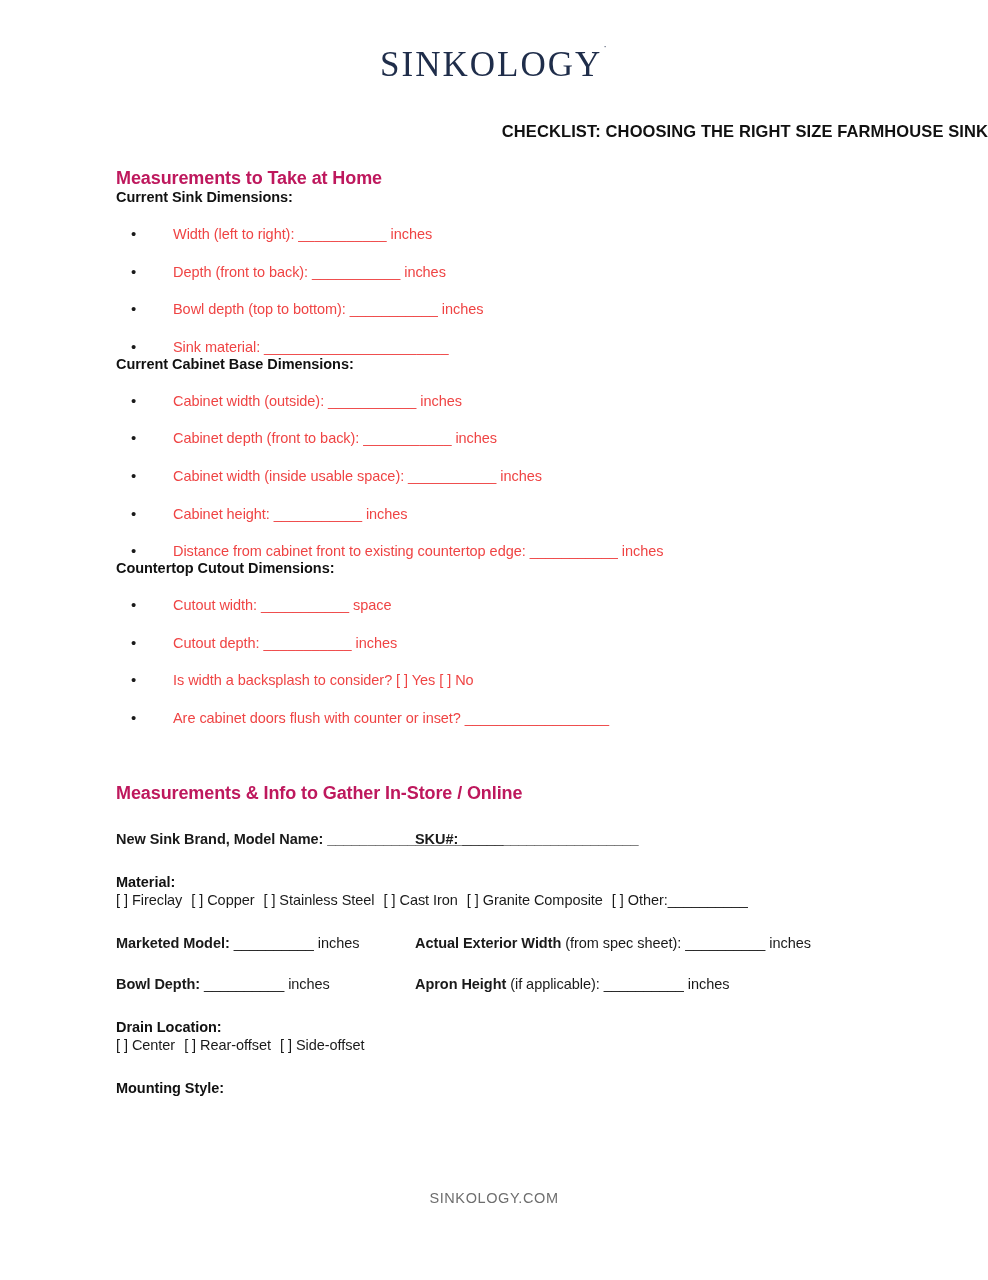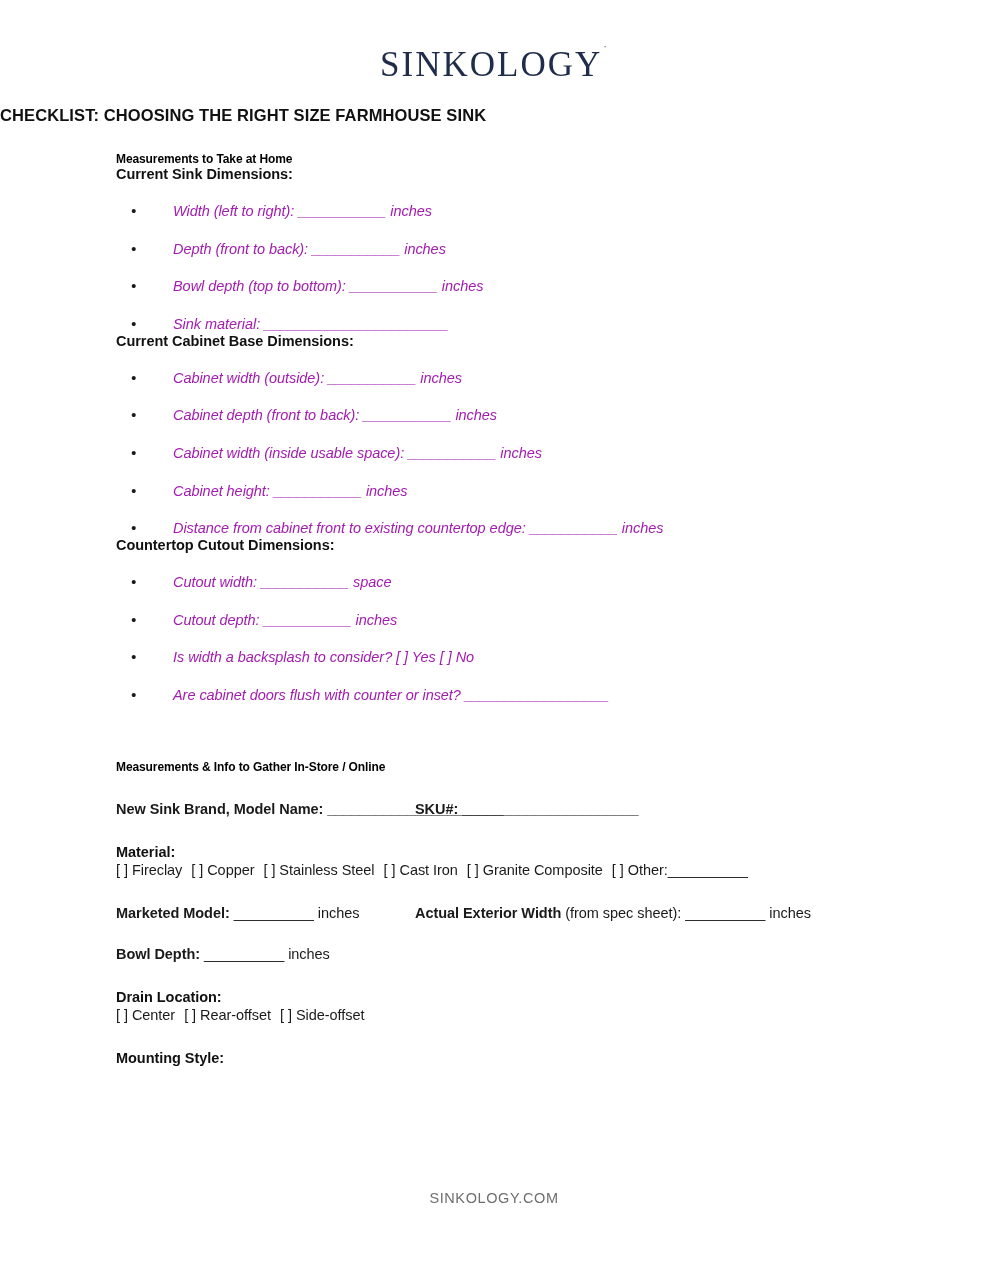--- a/index.html
+++ b/index.html
@@ -41,63 +41,62 @@
     font-size: 11px;
     vertical-align: super;
     position: relative;
     top: -10px;
     left: 1px;
     color: #1f2d4a;
   }
 
   
   .doc-title {
-    text-align: left;
+    text-align: right;
     font-size: 16.5px;
     font-weight: 600;
     letter-spacing: 0.1px;
-    margin-top: 24px;
+    margin-top: 40px;
     color: #111;
   }
 
   
   .content {
     padding-left: 116px;
     padding-right: 100px;
     margin-top: 27px;
   }
 
   h2.section {
-    font-size: 12px;
+    font-size: 18px;
     font-weight: 700;
     margin: 0 0 0 0;
-    color: #000000;
+    color: #be185d;
     letter-spacing: -0.1px;
   }
   .subhead {
     font-size: 14.5px;
     font-weight: 700;
     color: #111;
     letter-spacing: -0.05px;
   }
 
   ul.bullets {
     list-style: none;
     margin: 0;
     padding: 0;
   }
   ul.bullets li {
     position: relative;
     padding-left: 57px;
     font-size: 14.5px;
     margin-top: 21px;
-    color: #a21caf;
+    color: #ef4444;
     line-height: 1.15;
     letter-spacing: -0.05px;
-    font-style: italic;
   }
   ul.bullets li::before {
     content: "\2022";
     position: absolute;
     left: 15px;
     top: -1px;
     font-size: 15px;
     color: #1a1a1a;
   }
 
@@ -201,20 +200,21 @@
         <div class="stack-opts"><span>[ ] Fireclay</span><span class="opt-gap"></span><span>[ ] Copper</span><span class="opt-gap"></span><span>[ ] Stainless Steel</span><span class="opt-gap"></span><span>[ ] Cast Iron</span><span class="opt-gap"></span><span>[ ] Granite Composite</span><span class="opt-gap"></span><span>[ ] Other:__________</span></div>
       </div>
 
       <div class="row two-col">
         <span class="col-a"><span class="b">Marketed Model:</span><span> __________ inches</span></span>
         <span class="col-b"><span class="b">Actual Exterior Width</span><span> (from spec sheet):</span><span> __________ inches</span></span>
       </div>
 
       <div class="row two-col tight">
         <span class="col-a"><span class="b">Bowl Depth:</span><span> __________ inches</span></span>
+        <span class="col-b"><span class="b">Apron Height</span><span> (if applicable):</span><span> __________ inches</span></span>
       </div>
 
       <div class="row">
         <div class="stack-label">Drain Location:</div>
         <div class="stack-opts"><span>[ ] Center</span><span class="opt-gap"></span><span>[ ] Rear-offset</span><span class="opt-gap"></span><span>[ ] Side-offset</span></div>
       </div>
 
       <div class="row">
         <div class="stack-label">Mounting Style:</div>
       </div>

